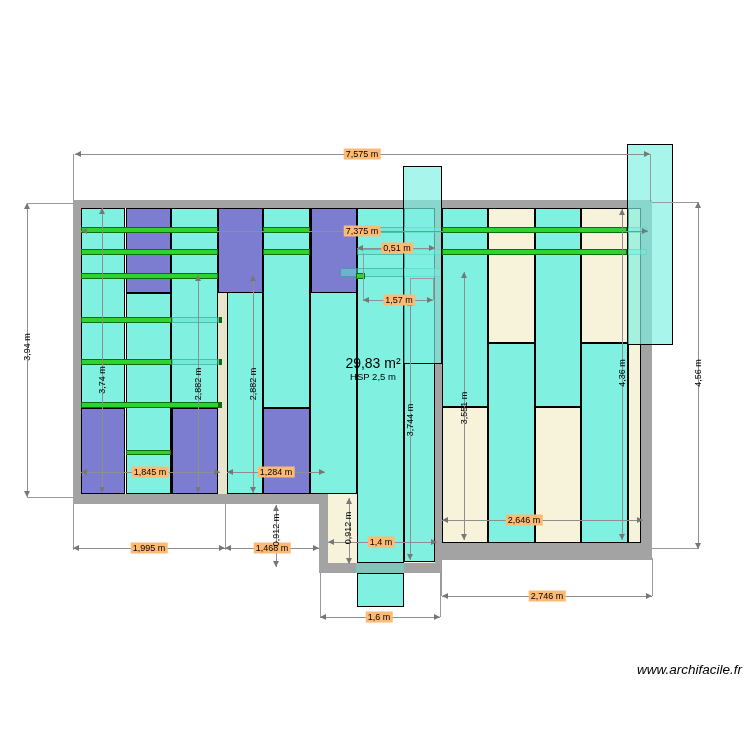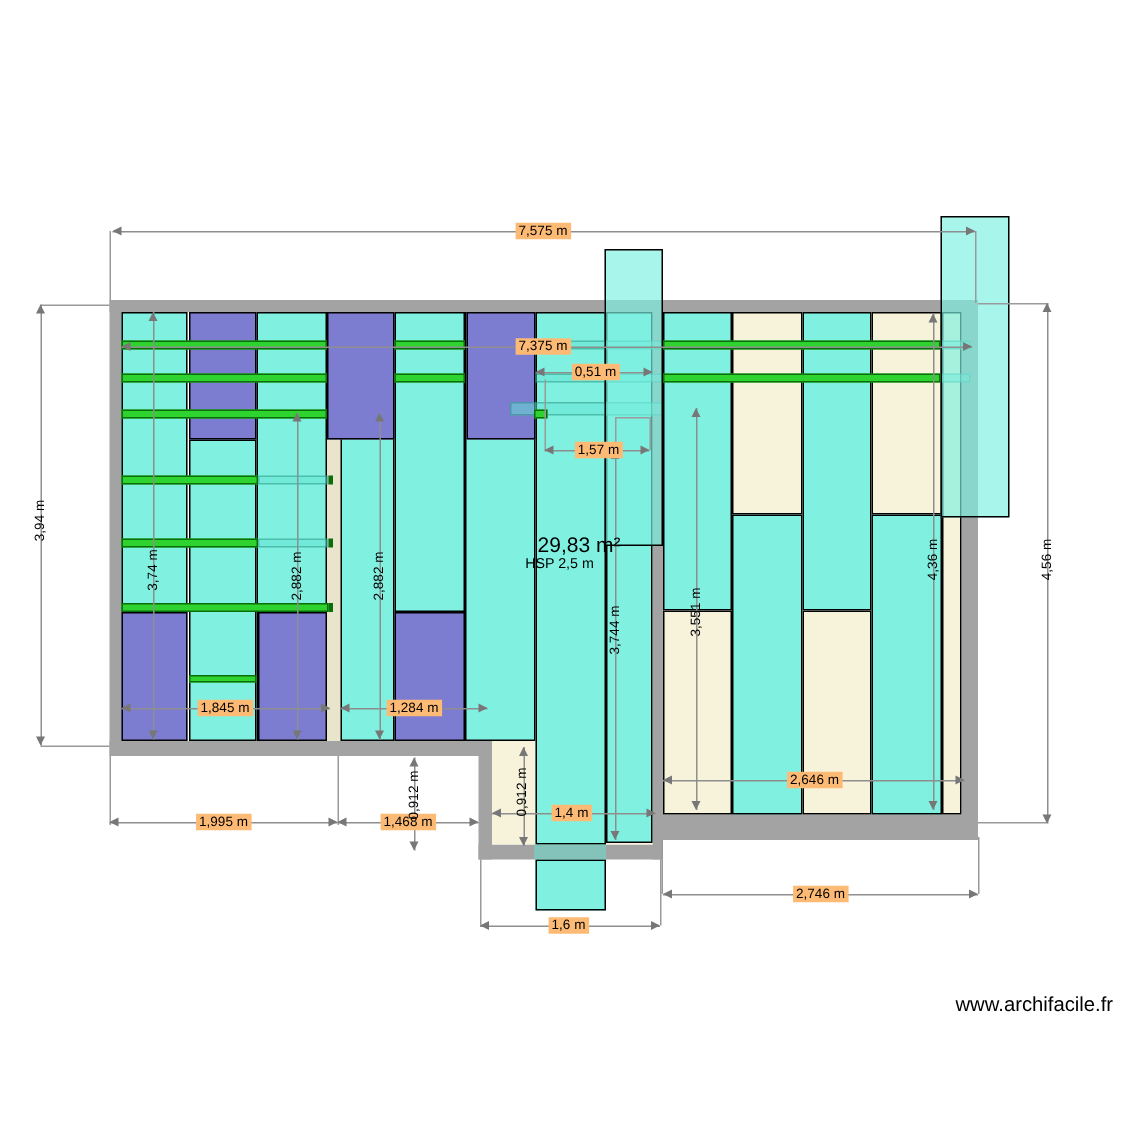--- a/index.html
+++ b/index.html
@@ -15,25 +15,25 @@
   .dv{width:1px;}
   .dh::before{content:"";position:absolute;left:0;top:-3px;border-top:3px solid transparent;border-bottom:3px solid transparent;border-right:6px solid #777;}
   .dh::after{content:"";position:absolute;right:0;top:-3px;border-top:3px solid transparent;border-bottom:3px solid transparent;border-left:6px solid #777;}
   .dv::before{content:"";position:absolute;top:0;left:-3px;border-left:3px solid transparent;border-right:3px solid transparent;border-bottom:6px solid #777;}
   .dv::after{content:"";position:absolute;bottom:0;left:-3px;border-left:3px solid transparent;border-right:3px solid transparent;border-top:6px solid #777;}
   .lb{position:absolute;font-size:9px;color:#000;white-space:nowrap;line-height:11px;
       transform:translate(-50%,-50%);z-index:40;}
   .lb.bg{background:#fdba74;padding:0 2px;}
   .lb.rot{transform:translate(-50%,-50%) rotate(-90deg);background:transparent;}
   .room-area{position:absolute;left:373px;top:363px;transform:translate(-50%,-50%);
-      font-size:14px;color:#000;white-space:nowrap;z-index:45;margin-left:13px;}
+      font-size:14px;color:#000;white-space:nowrap;z-index:45;}
   .room-ceiling{position:absolute;left:373px;top:376px;transform:translate(-50%,-50%);
       font-size:9.5px;color:#000;white-space:nowrap;z-index:45;}
   .watermark{position:absolute;left:637px;top:662px;font-size:13.5px;color:#000;
-      white-space:nowrap;z-index:45;}
+      white-space:nowrap;z-index:45;font-style:italic;}
 </style>
 </head>
 <body>
 
 <div id="plan">
   <div class="room-area">29,83 m²</div>
   <div class="room-ceiling">HSP 2,5 m</div>
   <div class="watermark">www.archifacile.fr</div>
 <div class="r " style="left: 73px; top: 200px; width: 579px; height: 8px; background: rgb(163, 163, 163);"></div>
     <div class="r " style="left: 73px; top: 200px; width: 9px; height: 304px; background: rgb(163, 163, 163);"></div>
@@ -134,21 +134,21 @@
     <div class="dl dv" style="left: 622px; top: 209px; height: 331px;"></div>
     <div class="dl dv" style="left: 698px; top: 202px; height: 347px;"></div>
     <div class="lb bg" style="left: 362px; top: 154px;">7,575 m</div>
     <div class="lb bg" style="left: 362px; top: 231px;">7,375 m</div>
     <div class="lb bg" style="left: 397px; top: 248px;">0,51 m</div>
     <div class="lb bg" style="left: 399px; top: 300px;">1,57 m</div>
     <div class="lb bg" style="left: 150px; top: 472px;">1,845 m</div>
     <div class="lb bg" style="left: 276px; top: 472px;">1,284 m</div>
     <div class="lb bg" style="left: 149px; top: 548px;">1,995 m</div>
     <div class="lb bg" style="left: 272px; top: 548px;">1,468 m</div>
-    <div class="lb bg" style="left: 543px; top: 520px; text-align: center;">2,646 m</div>
+    <div class="lb bg" style="left: 524px; top: 520px; text-align: center;">2,646 m</div>
     <div class="lb bg" style="left: 547px; top: 596px;">2,746 m</div>
     <div class="lb bg" style="left: 379px; top: 617px;">1,6 m</div>
     <div class="lb bg" style="left: 381px; top: 542px;">1,4 m</div>
     <div class="lb rot" style="left: 27px; top: 347px;">3,94 m</div>
     <div class="lb rot" style="left: 102px; top: 380px;">3,74 m</div>
     <div class="lb rot" style="left: 198px; top: 384px;">2,882 m</div>
     <div class="lb rot" style="left: 253px; top: 384px;">2,882 m</div>
     <div class="lb rot" style="left: 276px; top: 530px;">0,912 m</div>
     <div class="lb rot" style="left: 348px; top: 528px;">0,912 m</div>
     <div class="lb rot" style="left: 410px; top: 420px;">3,744 m</div>

